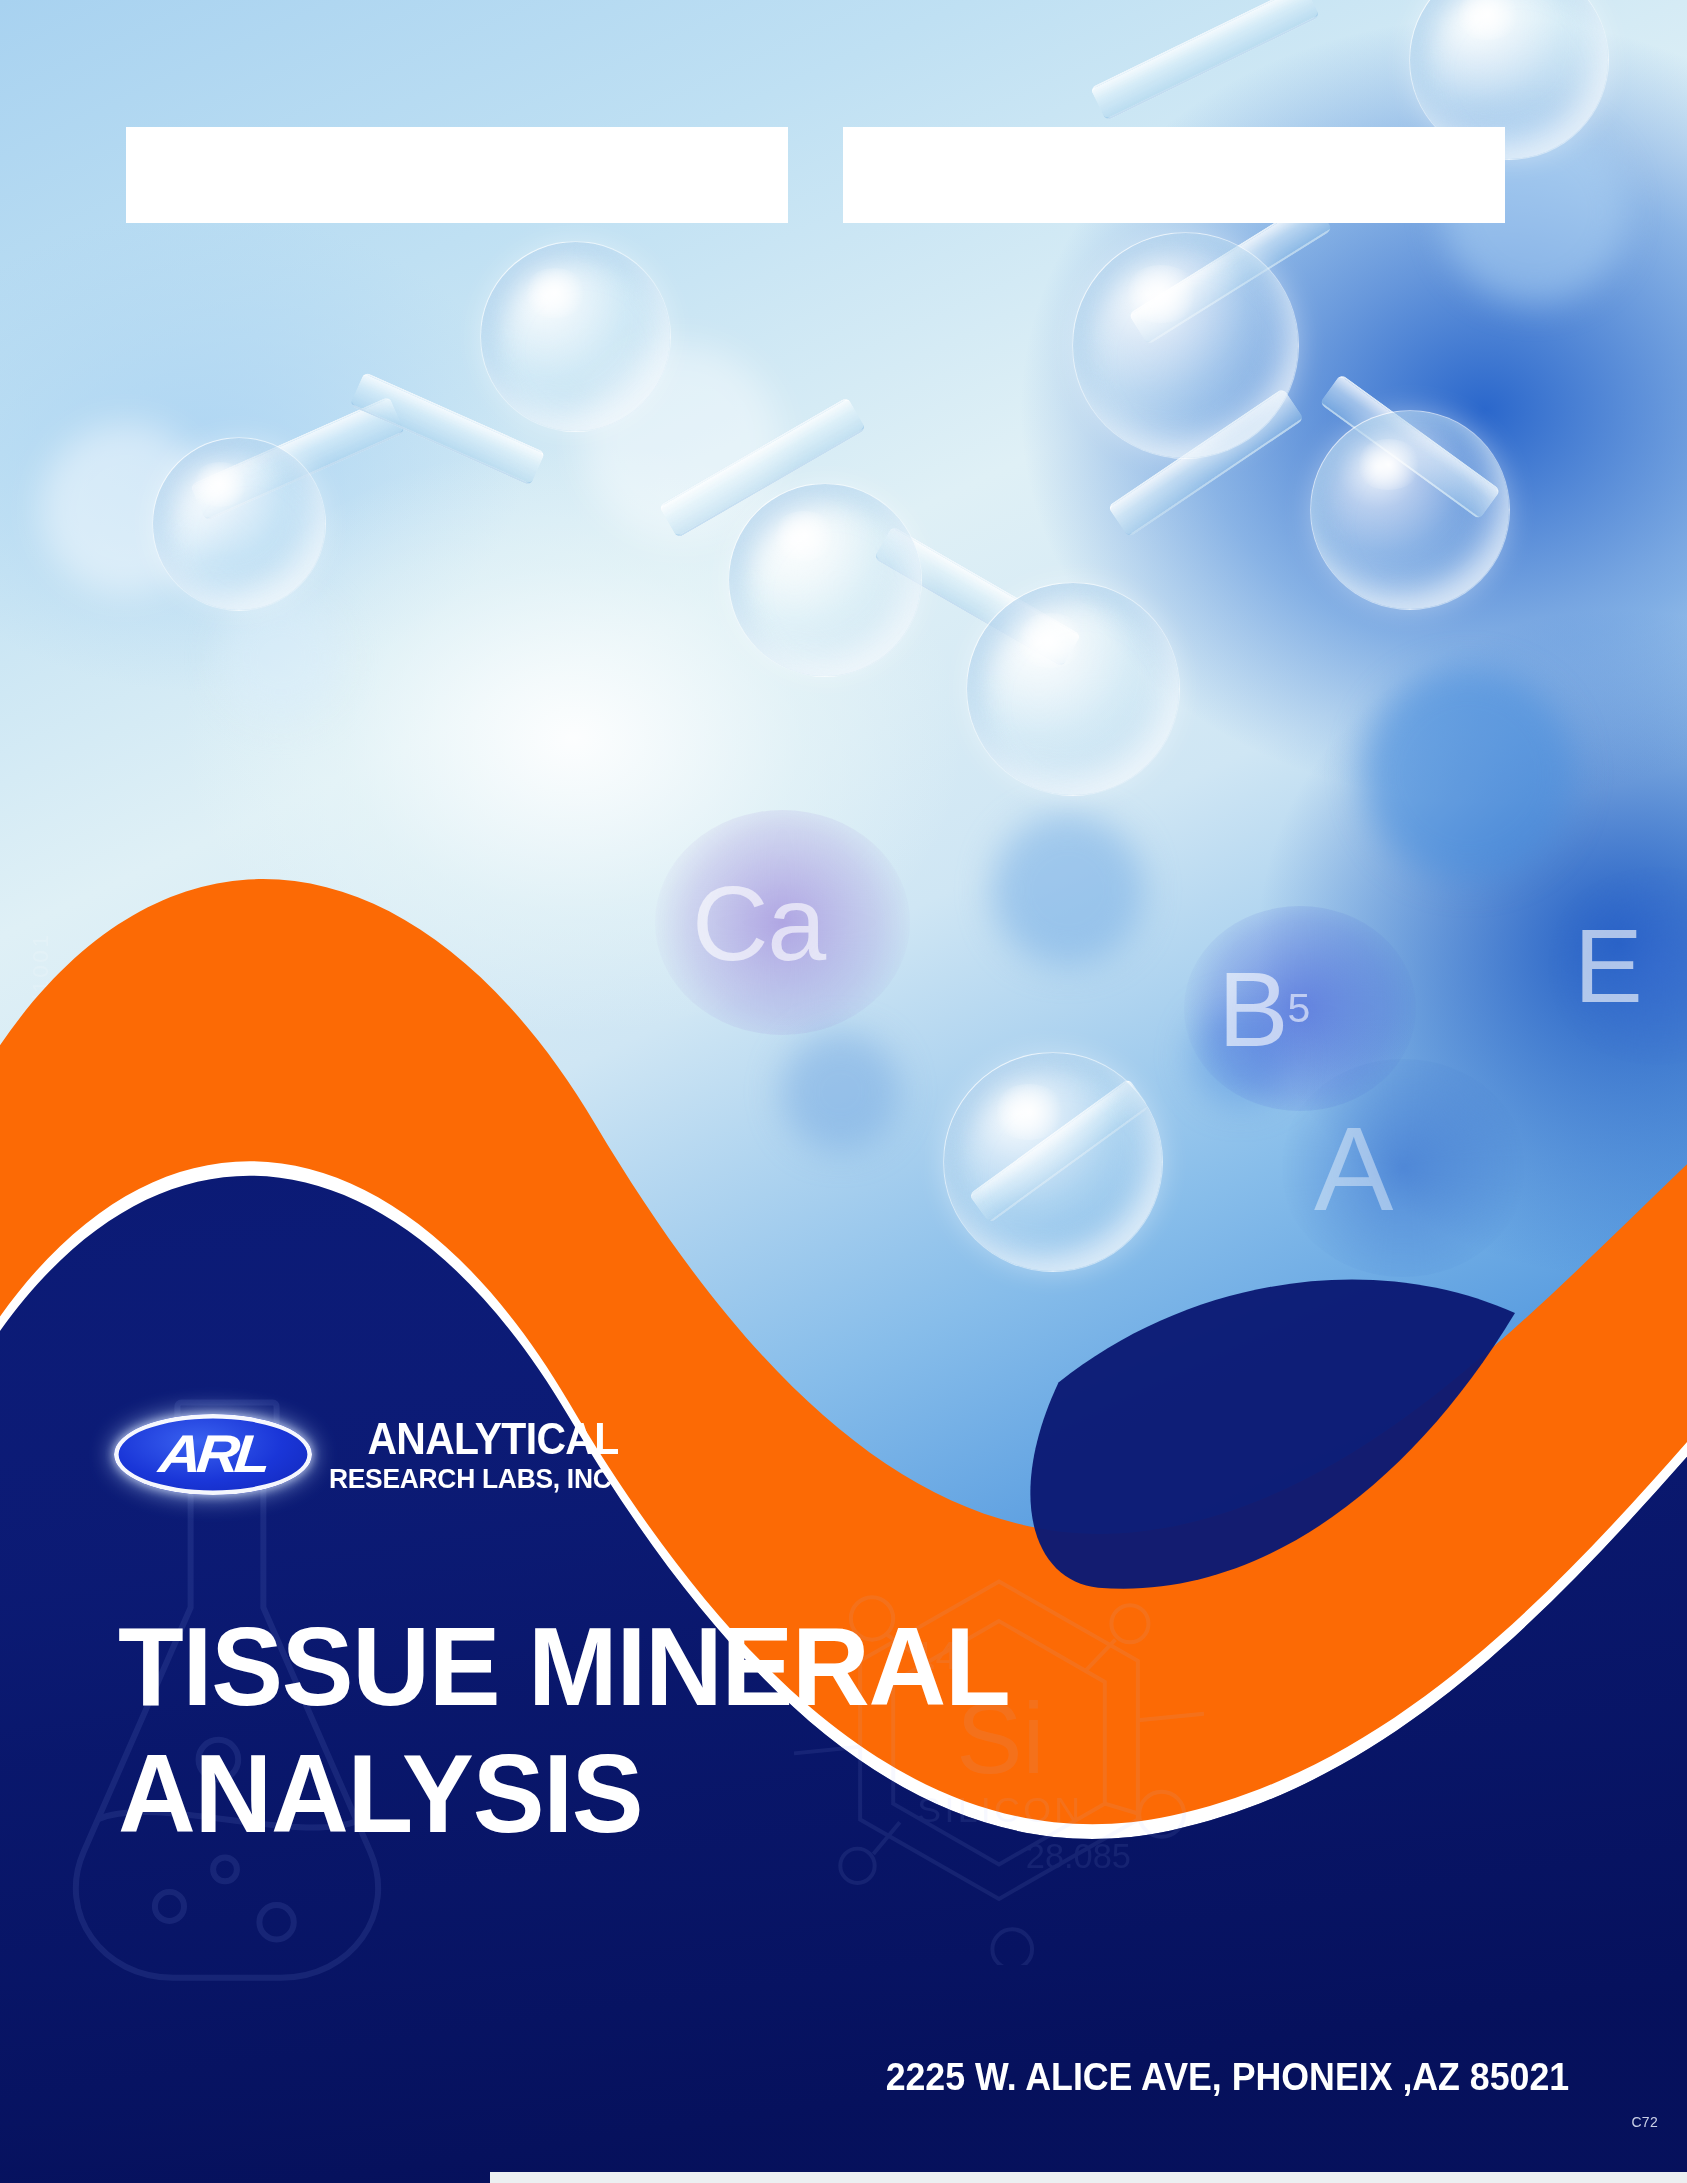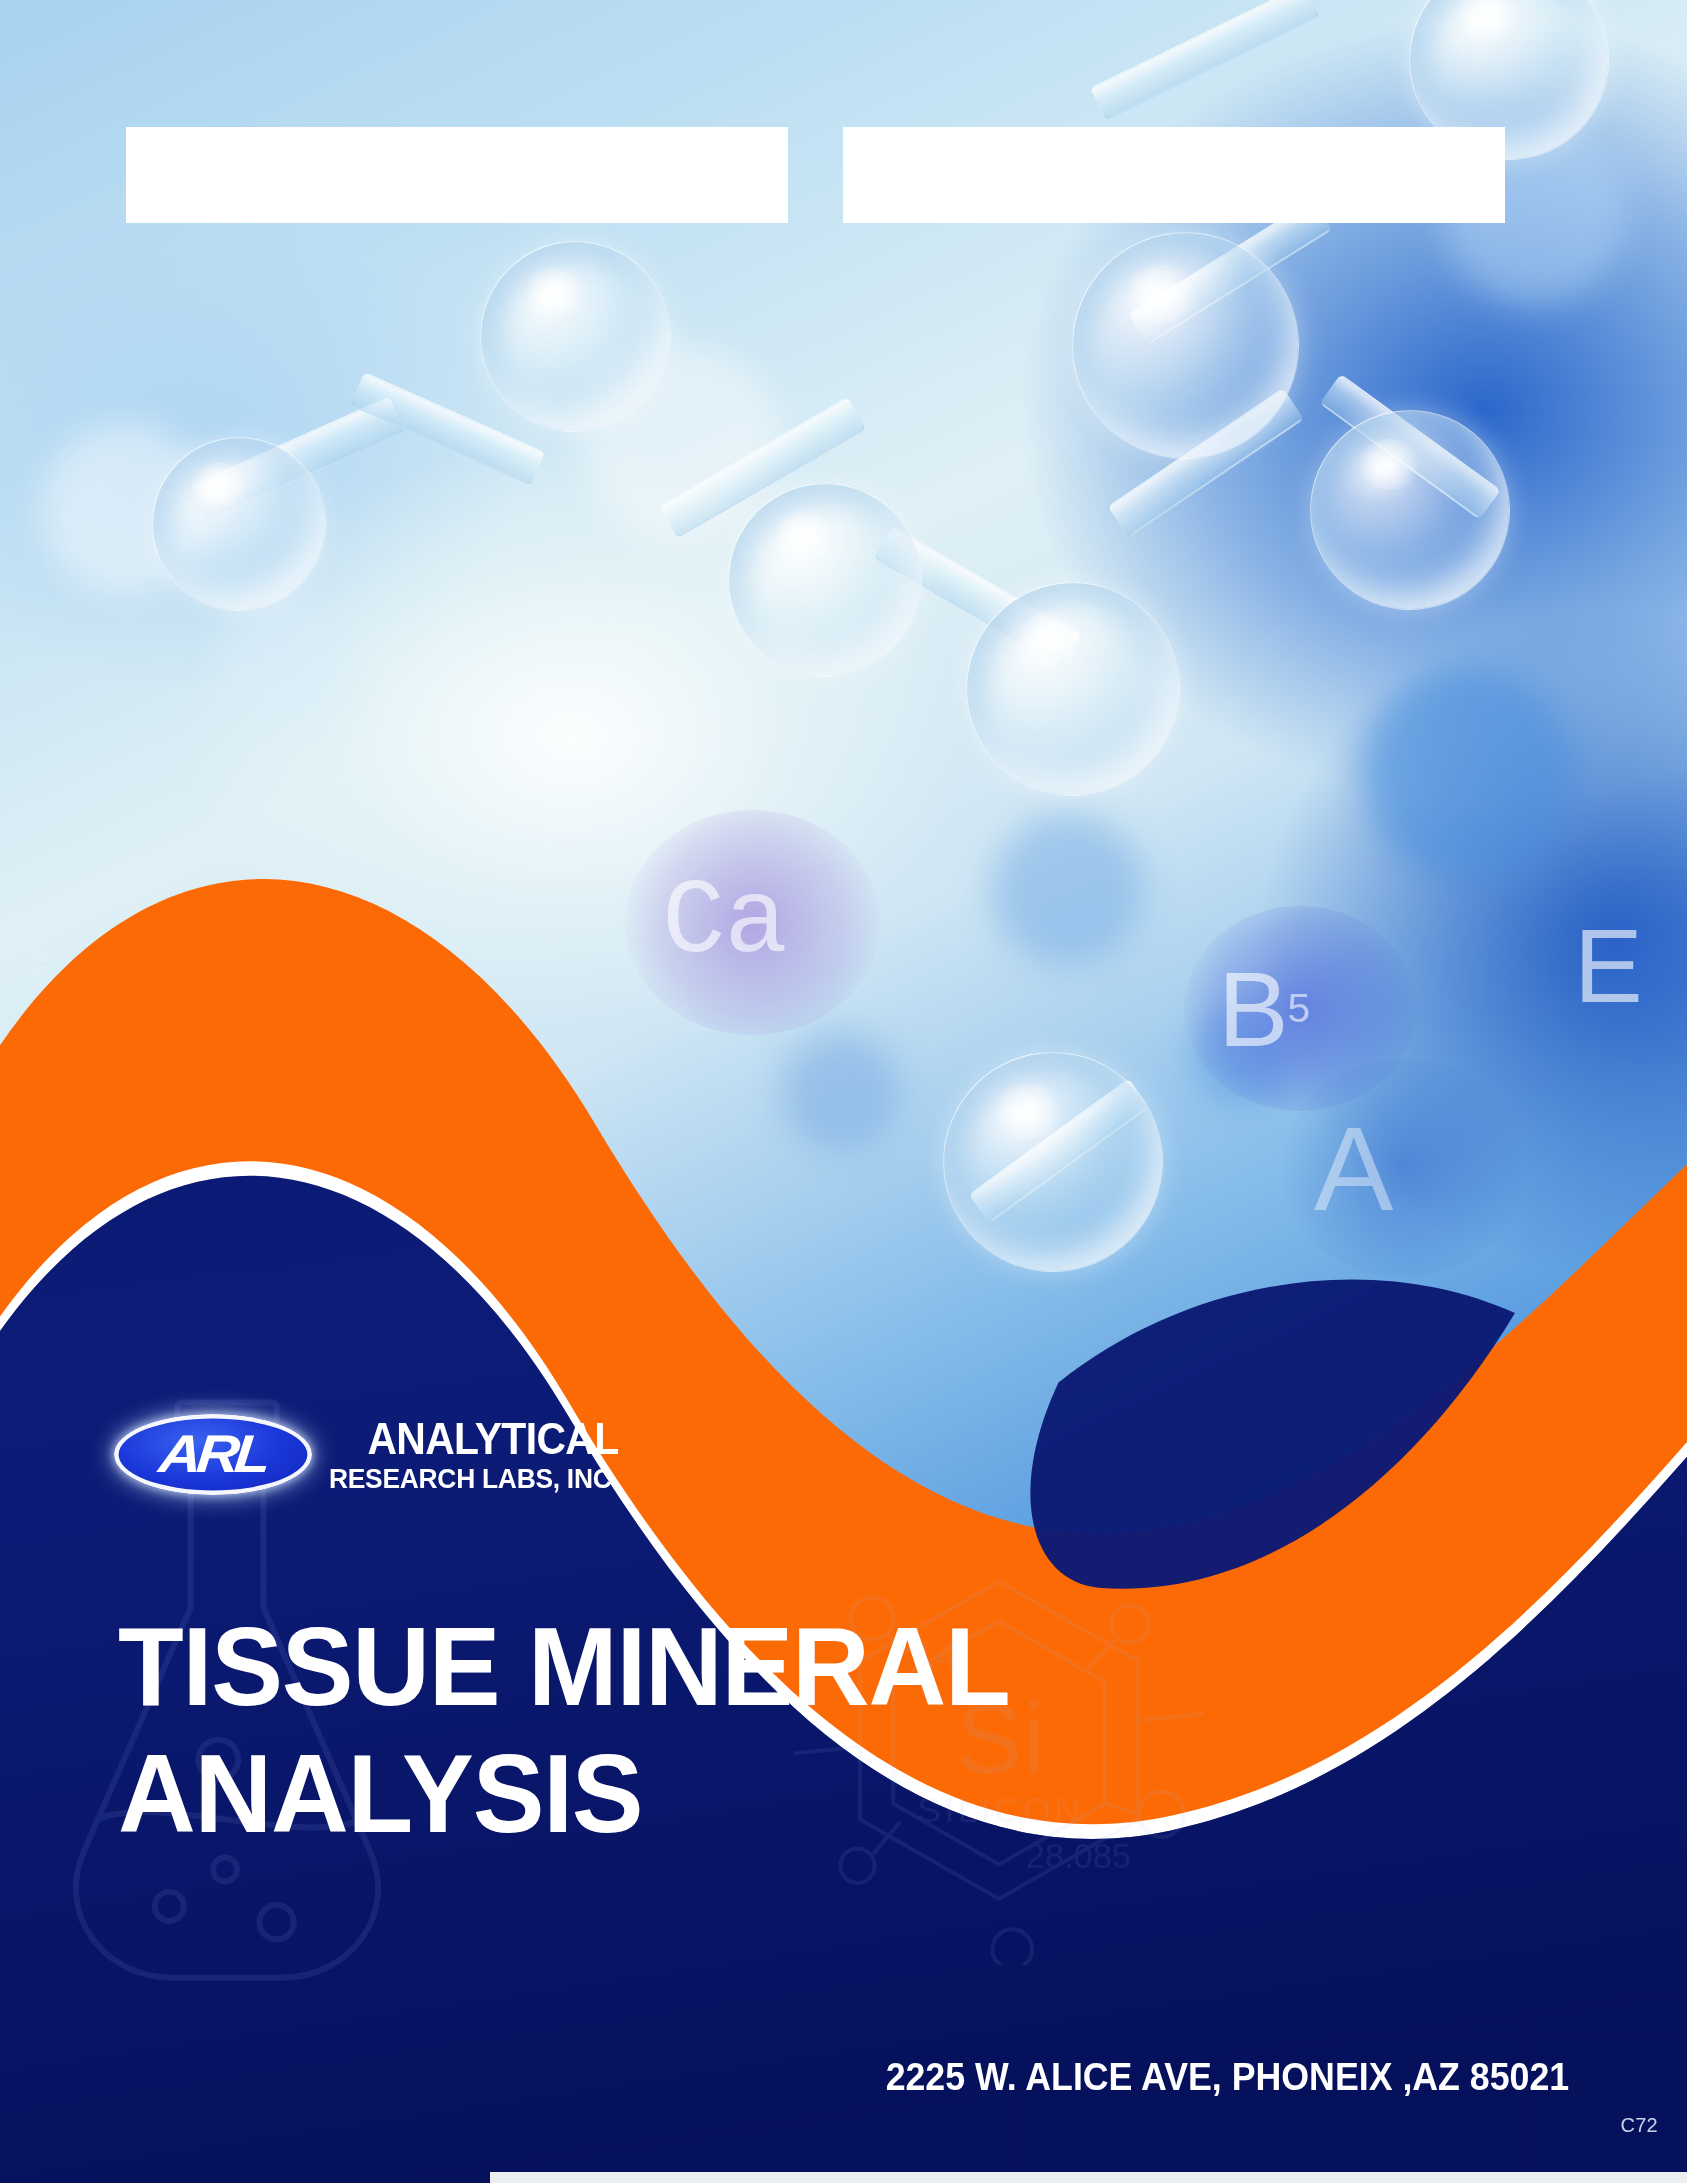--- a/index.html
+++ b/index.html
@@ -259,21 +259,21 @@
     transform-origin: right top;
     white-space: nowrap;
   }
 
   
   .doc-code {
     position: absolute;
     right: 29px;
     top: 2114px;
     color: rgba(230,236,250,0.88);
-    font-size: 20px;
+    font-size: 14px;
     font-weight: 400;
     letter-spacing: 0.3px;
   }
 
   
   .page-edge {
     position: absolute;
     left: 490px;
     right: 0;
     bottom: 0;
@@ -309,21 +309,21 @@
 
     <div class="mol" style="left:152px;  top:437px;  width:172px; height:172px;"></div>
     <div class="mol" style="left:480px;  top:241px;  width:189px; height:189px;"></div>
     <div class="mol" style="left:728px; top:483px;  width:192px; height:192px;"></div>
     <div class="mol" style="left:966px; top:582px;  width:212px; height:212px;"></div>
     <div class="mol" style="left:1072px; top:232px;  width:225px; height:225px;"></div>
     <div class="mol" style="left:1310px; top:410px;  width:198px; height:198px;"></div>
     <div class="mol" style="left:1409px; top:-40px;  width:198px; height:198px;"></div>
     <div class="mol" style="left:943px; top:1052px; width:218px; height:218px;"></div>
 
-    <div class="elem-orb" style="left:625px; top:810px; width:218px; height:225px; background:radial-gradient(circle, rgba(150,120,215,0.60) 0%, rgba(150,120,215,0.22) 55%, rgba(150,120,215,0) 78%); padding-left:37px;font-family:Liberation Mono, monospace;">
+    <div class="elem-orb" style="left:655px; top:810px; width:218px; height:225px; background:radial-gradient(circle, rgba(150,120,215,0.60) 0%, rgba(150,120,215,0.22) 55%, rgba(150,120,215,0) 78%); padding-left:37px;">
       <span style="font-size:106px;">Ca</span>
     </div>
 
     <div class="elem-orb" style="left:1184px; top:906px; width:198px; height:205px; background:radial-gradient(circle, rgba(60,80,215,0.55) 0%, rgba(60,80,215,0.20) 56%, rgba(60,80,215,0) 78%); padding-left:34px;">
       <span style="font-size:106px;">B</span>
         <span class="elem-sub" style="font-size:41px; color:rgba(255,255,255,0.58);">5</span>
     </div>
 
     <div class="elem-orb" style="left:1542px; top:867px; width:198px; height:198px; background:radial-gradient(circle, rgba(60,110,210,0.45) 0%, rgba(60,110,210,0) 72%); padding-left:32px;">
       <span style="font-size:103px;">E</span>

